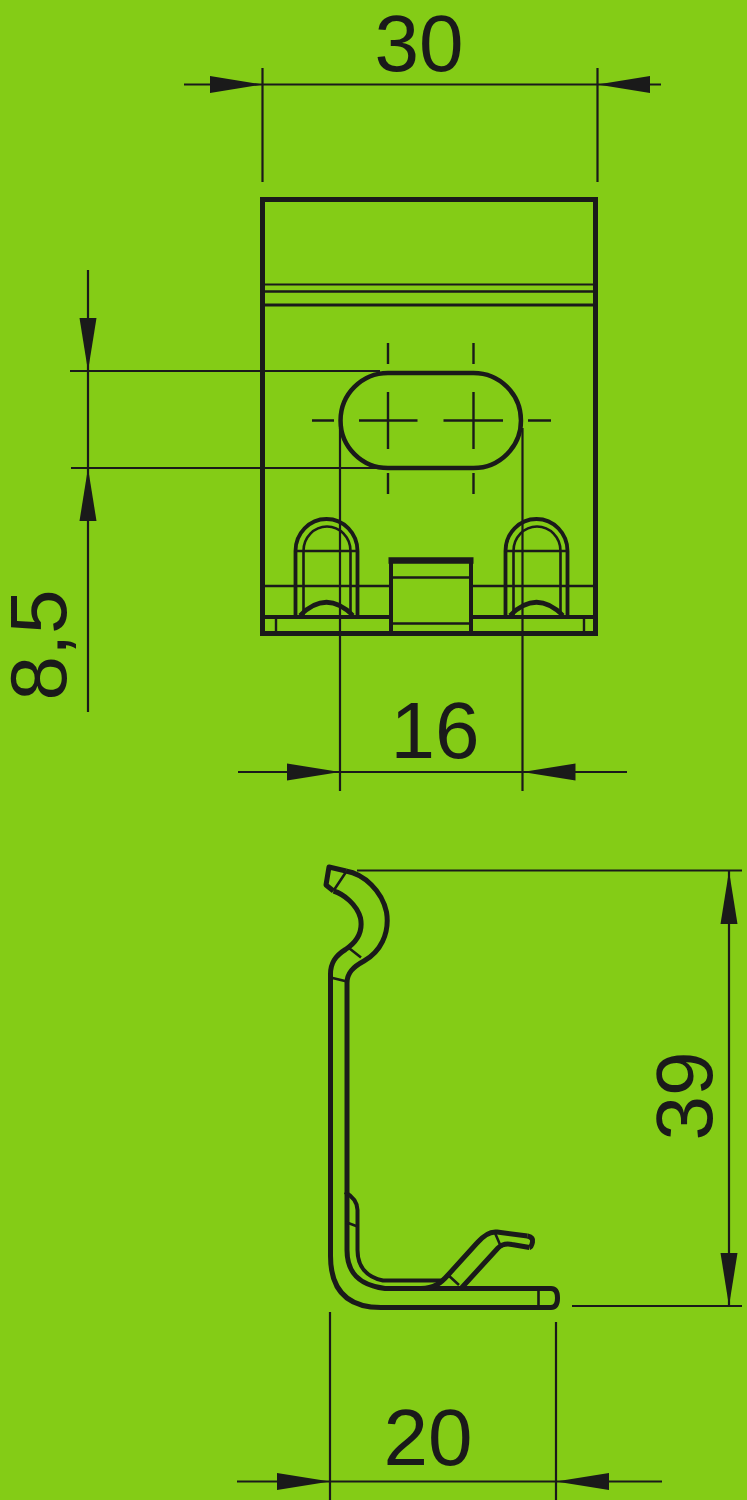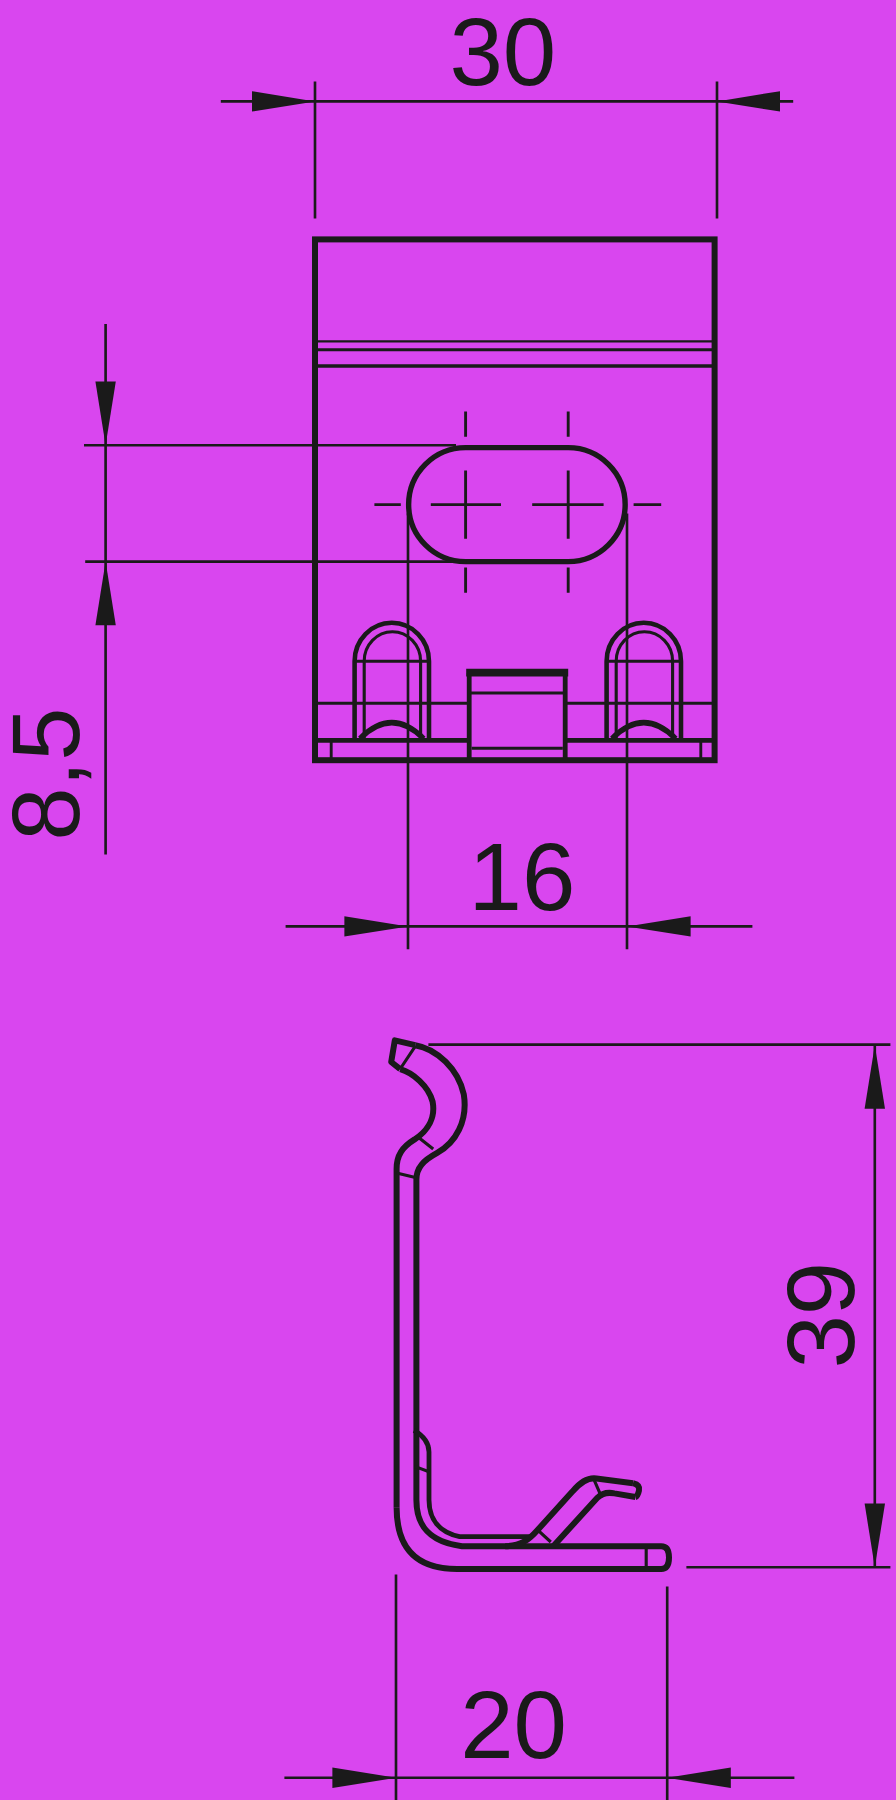--- a/index.html
+++ b/index.html
@@ -1,16 +1,16 @@
 <!DOCTYPE html>
 <html><head>
 <meta charset="utf-8">
 <style>
   html,body{margin:0;padding:0;background:#ffffff;}
-  .stage{position:relative;width:747px;height:1500px;background:#d946ef;overflow:hidden;}
+  .stage{position:relative;width:747px;height:1500px;background:#84cc16;overflow:hidden;}
   svg{position:absolute;left:0;top:0;display:block;}
   text{font-family:"Liberation Sans",sans-serif;font-size:80px;fill:#1a1a1a;stroke:none;text-anchor:middle;}
 </style>
 </head>
 <body>
 
 <div class="stage">
 <svg width="747" height="1500" viewBox="0 0 747 1500">
 
   <g stroke="#1a1a1a" fill="none">

